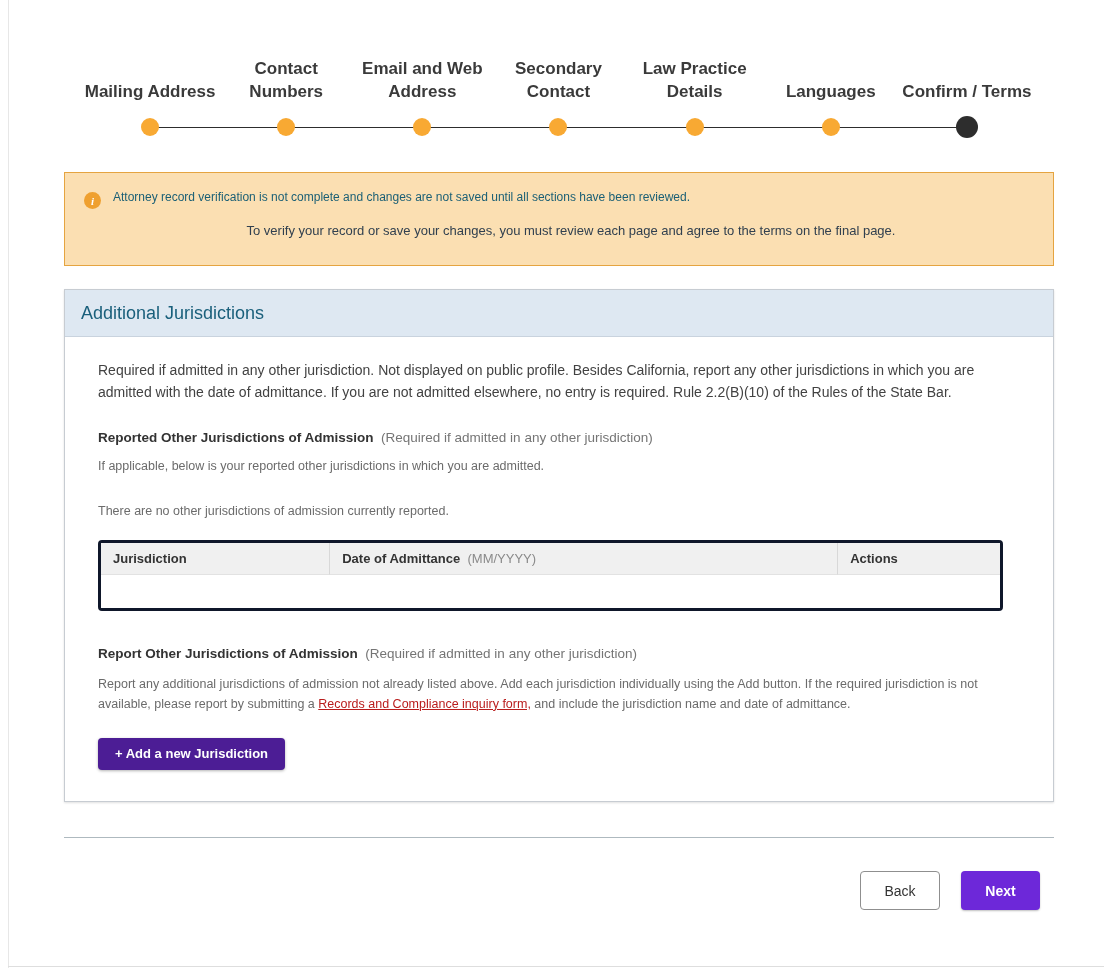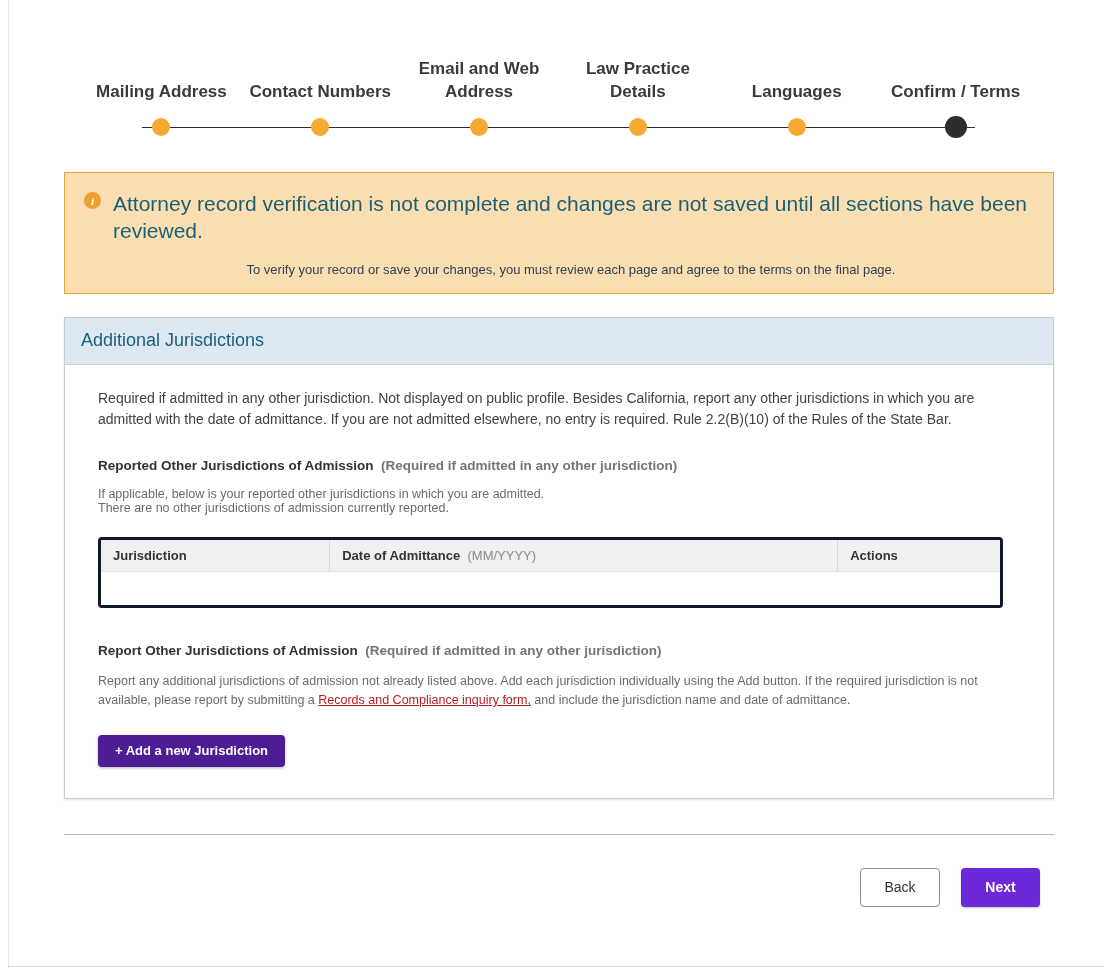--- a/index.html
+++ b/index.html
@@ -64,21 +64,21 @@
     position: absolute; left: 19px; top: 19px;
     width: 17px; height: 17px; border-radius: 50%;
     background: #EFA02F;
     color: #ffffff;
     font-size: 11px; font-weight: bold;
     display: flex; align-items: center; justify-content: center;
     font-family: "Liberation Serif", serif;
     font-style: italic;
   }
   .banner-title {
-    font-size: 21px;
+    font-size: 12px;
     color: #1A5F75;
     line-height: 1.3;
   }
   .banner-subtitle {
     margin-top: 17px;
     font-size: 13px;
     color: #31404f;
     text-align: center;
   }
 
@@ -102,23 +102,23 @@
 
   .intro-text {
     font-size: 14px; color: #424242; line-height: 1.55;
     margin-bottom: 27px;
     max-width: 912px;
   }
   .section-heading {
     font-size: 13.5px; font-weight: bold; color: #333333;
     margin-bottom: 14px;
   }
-  .section-heading .heading-note { font-weight: bold; color: #757575; }
+  .section-heading .heading-note { font-weight: normal; color: #757575; }
   .muted-text { font-size: 12.5px; color: #6b6b6b; }
-  .reported-desc { }
+  .reported-desc { margin-bottom: 31px; }
   .empty-message { margin-bottom: 22px; }
 
   
   .juris-table {
     width: 905px;
     border-collapse: separate; border-spacing: 0;
     border: 3px solid #0f172a;
     border-radius: 4px;
     font-size: 13px;
     margin-bottom: 35px;
@@ -205,20 +205,25 @@
     <div class="step-label">Mailing Address</div>
     <div class="step-dot"></div>
   </div>
   <div class="step">
     <div class="step-label">Contact Numbers</div>
     <div class="step-dot"></div>
   </div>
   <div class="step">
     <div class="step-label">Email and Web
 Address</div>
+    <div class="step-dot"></div>
+  </div>
+  <div class="step">
+    <div class="step-label">Secondary
+Contact</div>
     <div class="step-dot"></div>
   </div>
   <div class="step">
     <div class="step-label">Law Practice
 Details</div>
     <div class="step-dot"></div>
   </div>
   <div class="step">
     <div class="step-label">Languages</div>
     <div class="step-dot"></div>

